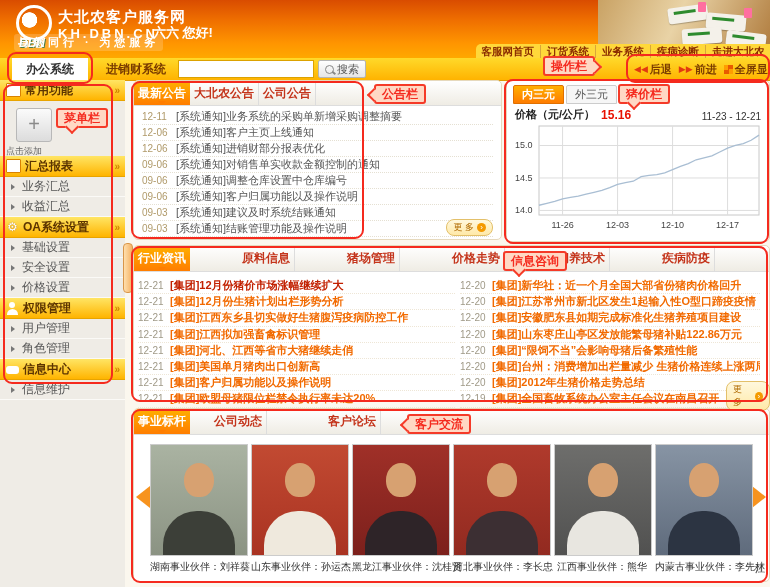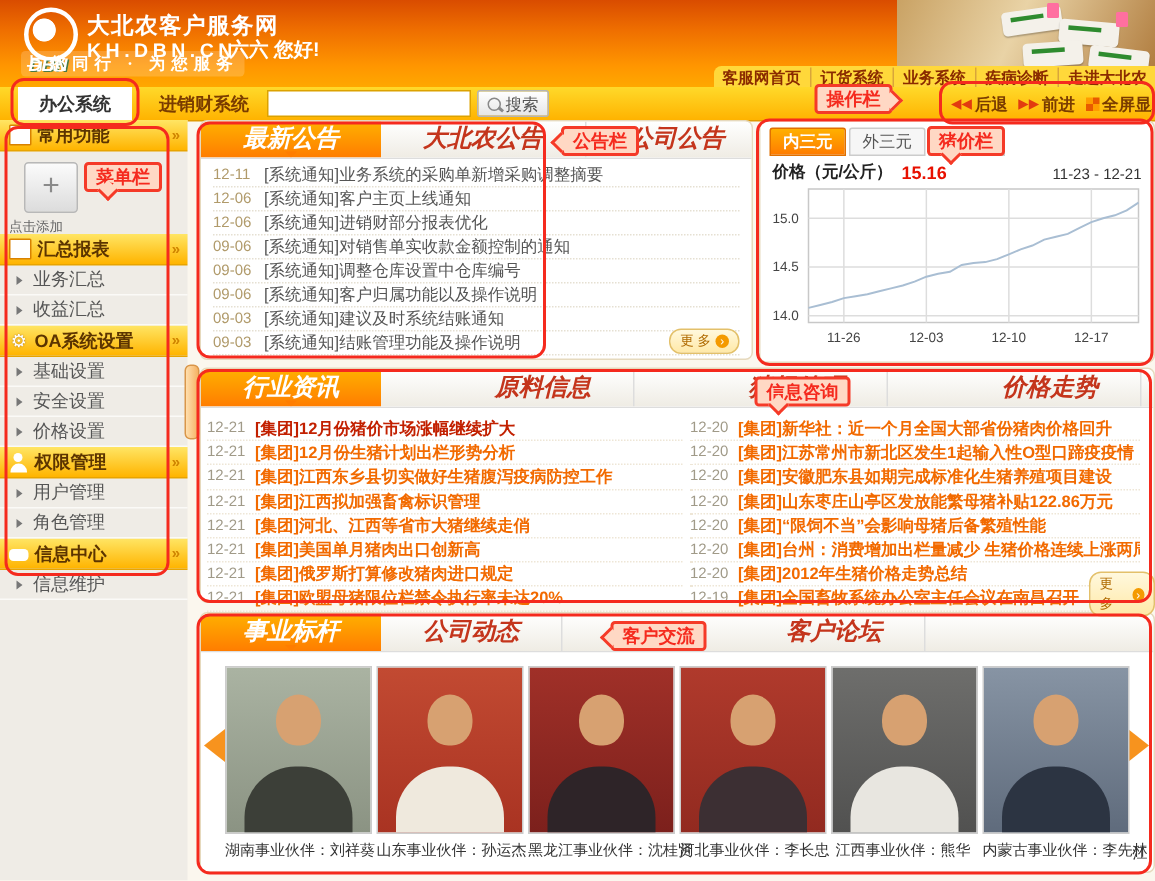--- a/index.html
+++ b/index.html
@@ -77,22 +77,22 @@
   .add-btn{position:absolute;left:16px;top:7px;width:34px;height:32px;background:linear-gradient(#fbfbfb,#dcdcdc);
        border:1px solid #b8b8b8;border-radius:3px;color:#8a8a8a;font-size:20px;line-height:30px;text-align:center;cursor:pointer;}
   .add-label{position:absolute;left:6px;top:44px;font-size:9px;color:#666;}
   .splitter{position:absolute;left:123px;top:243px;width:8px;height:48px;border:1px solid #d9964a;
        background:linear-gradient(90deg,#ffdfae,#f5b264);border-radius:4px;cursor:pointer;}
 
   
   .panel{position:absolute;background:#fff;border:1px solid #e6d9bd;border-radius:5px;}
   .ptabs{height:24px;display:flex;align-items:stretch;background:linear-gradient(#ffffff,#efece4);
        border-bottom:1px solid #ddd;border-radius:5px 5px 0 0;overflow:hidden;}
-  .ptab{line-height:24px;padding:0 28px;font-size:16px;font-weight:bold;color:#c4351c;
-       border-right:1px solid #ddd;cursor:pointer;white-space:nowrap;font-style:italic;}
+  .ptab{line-height:24px;padding:0 4px;font-size:12px;font-weight:bold;color:#c4351c;
+       border-right:1px solid #ddd;cursor:pointer;white-space:nowrap;}
   .ptab.active{background:linear-gradient(#ffb000,#ff7d00);color:#fff;position:relative;border-right:none;}
   .ptab.active::after{content:"";position:absolute;left:50%;bottom:-4px;margin-left:-4px;
        border:4px solid transparent;border-top-color:#ff7d00;}
   .more-pill{position:absolute;font-size:9px;color:#b06a00;background:linear-gradient(#fff8dd,#ffe9a8);
        border:1px solid #e3c06a;border-radius:8px;padding:1px 6px;cursor:pointer;display:flex;align-items:center;gap:3px;}
   .more-pill .mc{width:9px;height:9px;border-radius:50%;background:#f49a00;color:#fff;font-size:8px;
        line-height:9px;text-align:center;}
 
   
   .n-row{height:15px;display:flex;align-items:center;margin:0 8px;border-bottom:1px dotted #e5e0d2;overflow:hidden;}
@@ -344,21 +344,21 @@
   <div class="w-row">
       <span class="w-date">12-21</span>
       <span class="w-text">[集团]河北、江西等省市大猪继续走俏</span>
     </div>
   <div class="w-row">
       <span class="w-date">12-21</span>
       <span class="w-text">[集团]美国单月猪肉出口创新高</span>
     </div>
   <div class="w-row">
       <span class="w-date">12-21</span>
-      <span class="w-text">[集团]俄罗斯打算修改猪肉进口规定</span>
+      <span class="w-text">[集团]客户归属功能以及操作说明</span>
     </div>
   <div class="w-row">
       <span class="w-date">12-21</span>
       <span class="w-text">[集团]欧盟母猪限位栏禁令执行率未达20%</span>
     </div>
 </div>
 <div class="news-col" style="left:460px;width:300px;">
   <div class="w-row">
       <span class="w-date">12-20</span>
       <span class="w-text">[集团]新华社：近一个月全国大部省份猪肉价格回升</span>
@@ -393,21 +393,21 @@
     </div>
 </div>
 <div class="more-pill" style="left:726px;top:381px;z-index:5;">
   <span>更 多</span>
     <span class="mc">›</span>
 </div>
 
 <div class="panel" style="left:133px;top:408px;width:635px;height:172px;">
   <div class="ptabs" style="height:25px;">
     <div class="ptab active" style="line-height:25px;">事业标杆</div>
-    <div class="ptab" style="line-height:25px;">公司动态</div>
+    <div class="ptab" style="line-height:25px;margin-left:20px;">公司动态</div>
     <div class="ptab" style="line-height:25px;margin-top:39px;">网上学院</div>
     <div class="ptab" style="line-height:25px;">客户论坛</div>
   </div>
 </div>
 <div class="arrow arrow-l"></div>
 <div class="arrow arrow-r"></div>
 
 <div class="partner" style="left:150px;top:444px;">
   <div class="photo bg1">
       <div class="p-head"></div>

